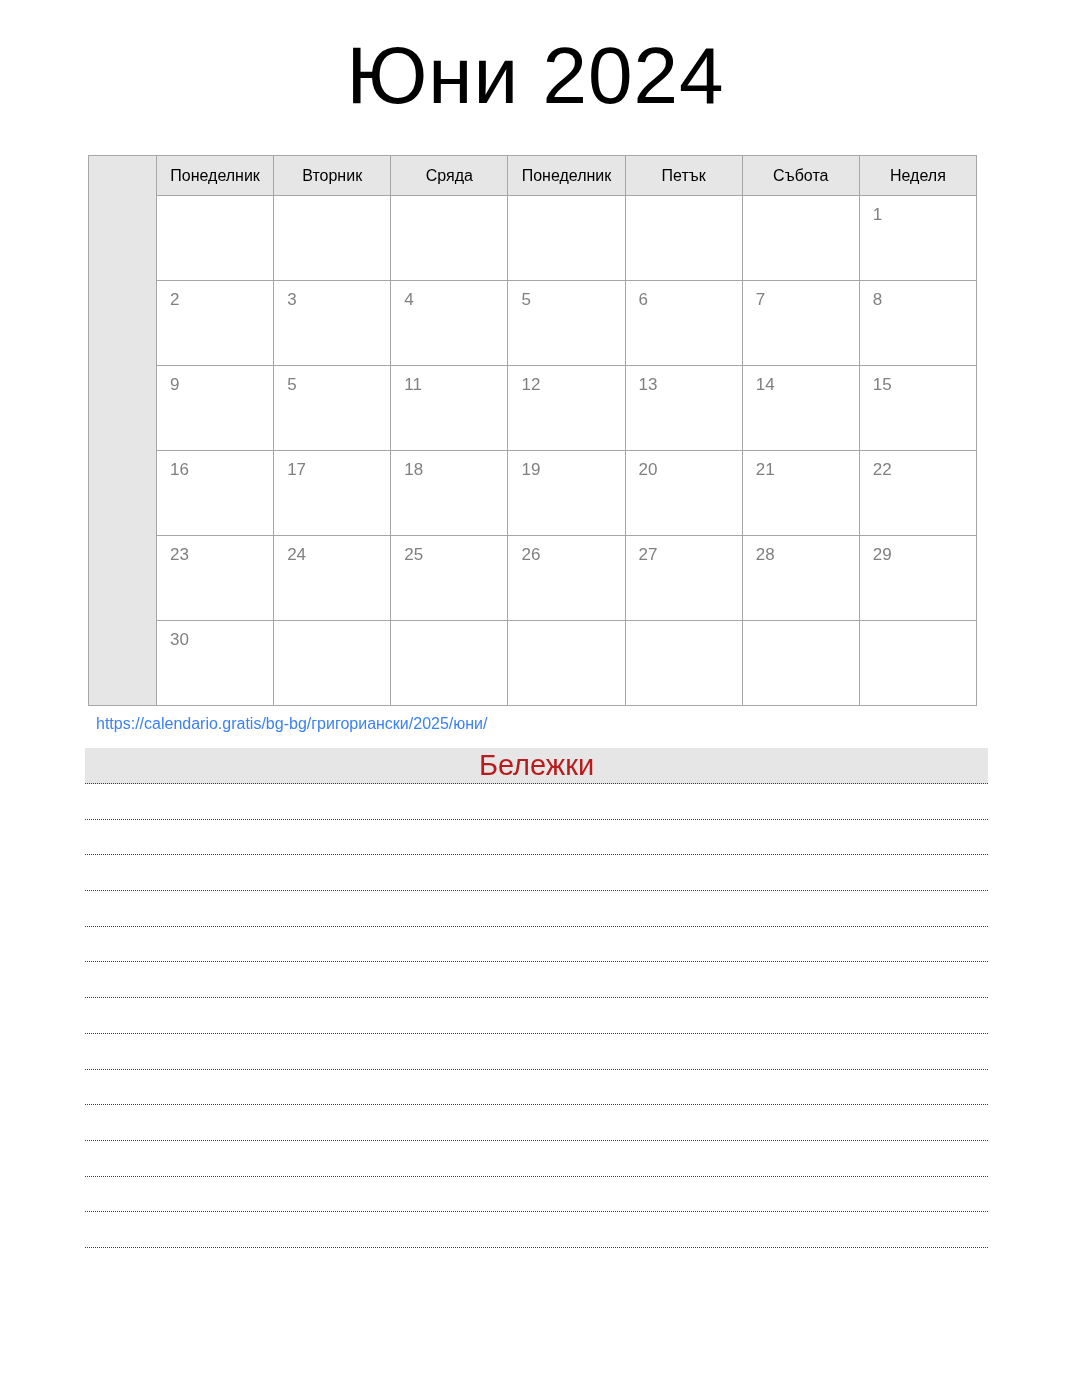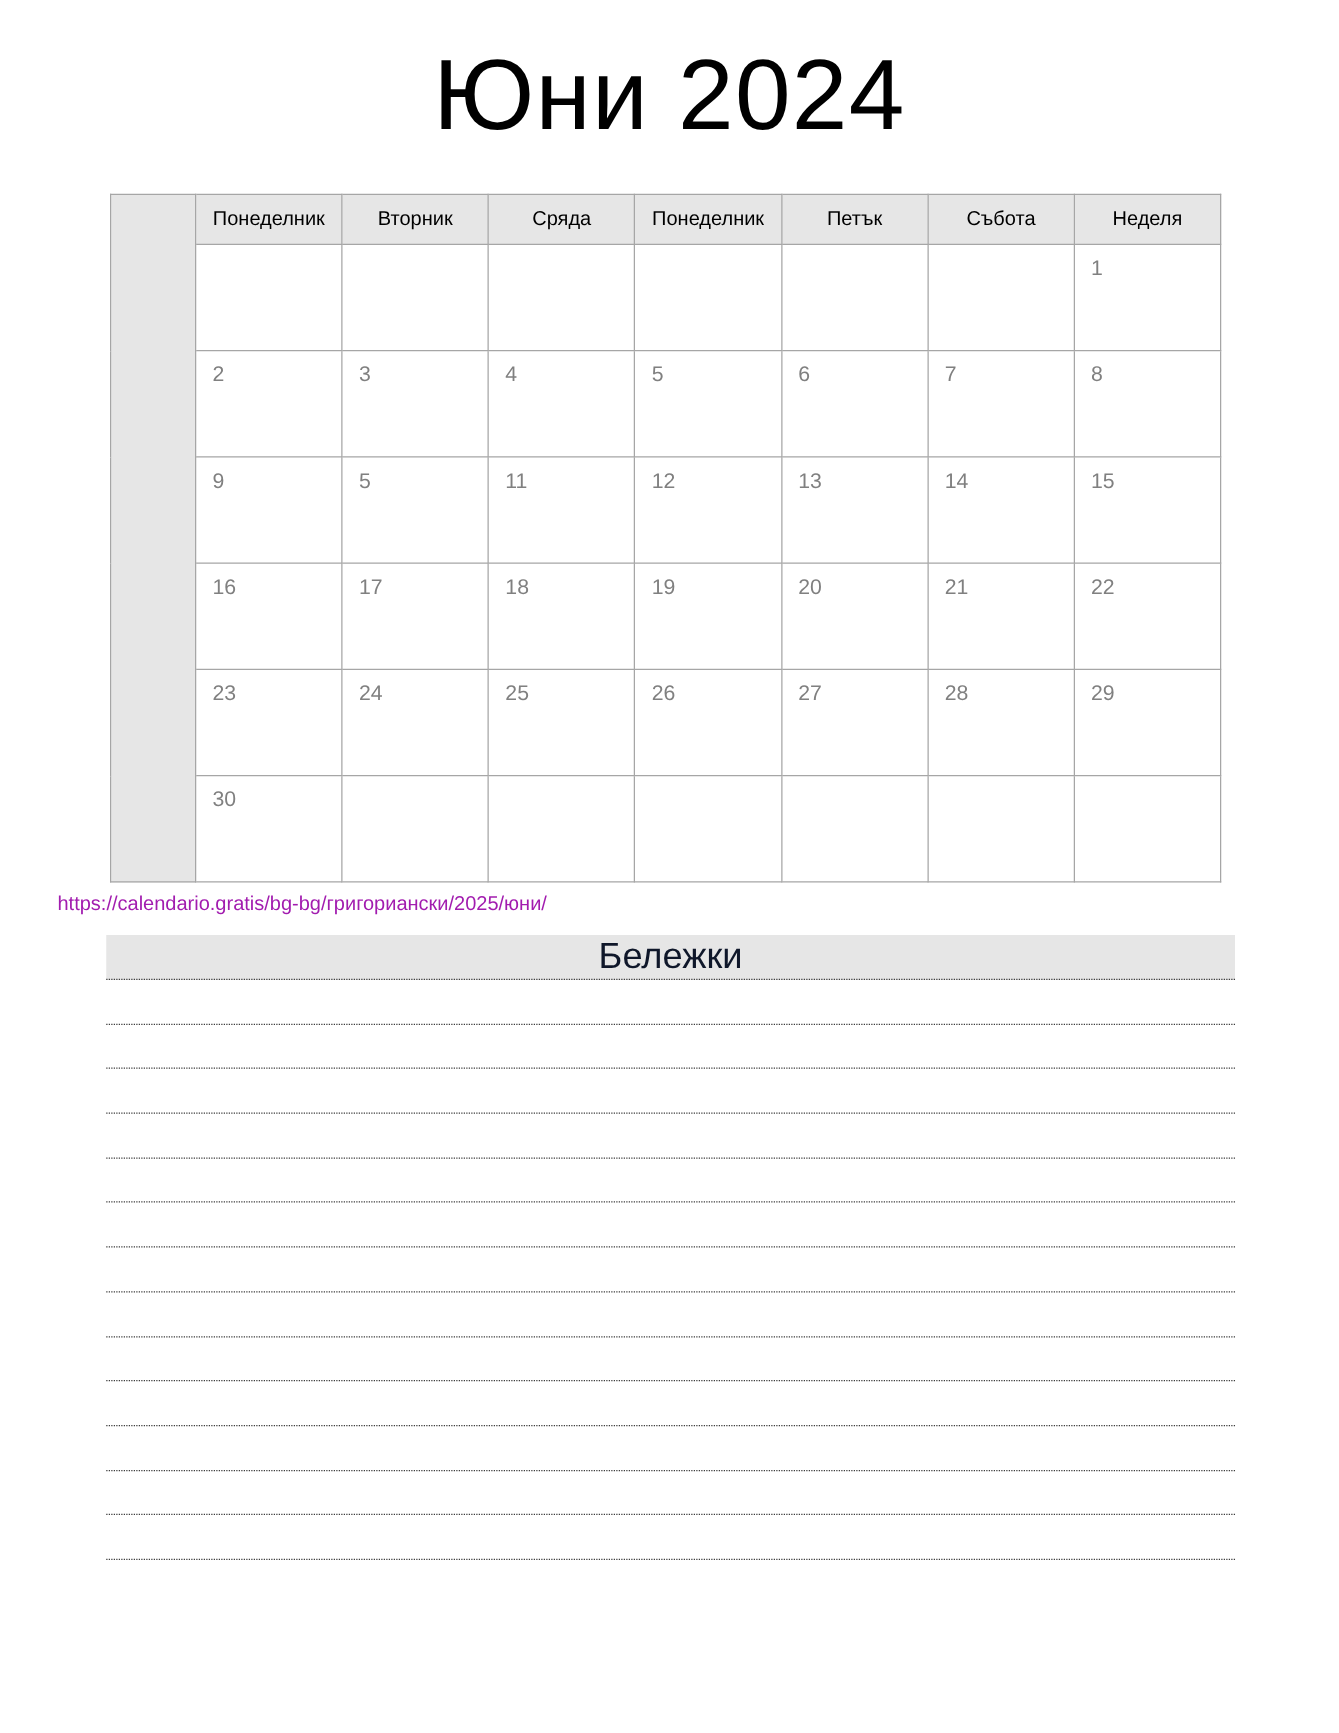--- a/index.html
+++ b/index.html
@@ -45,37 +45,37 @@
     vertical-align: top;
     text-align: left;
   }
   .day-num {
     display: inline-block;
     padding: 3px 0 0 7px;
     font-size: 17px;
     color: #808080;
   }
   .source-url {
-    margin: 8px 0 0 46px;
+    margin: 8px 0 0 96px;
     font-size: 16px;
     line-height: 19px;
-    color: #a21caf;
+    color: #3b82f6;
   }
   .notes {
     margin: 15px 0 0 85px;
     width: 903px;
   }
   .notes-header {
     height: 36px;
     background: #e6e6e6;
     border-bottom: 1px dotted #3c3c3c;
     text-align: center;
     font-size: 29px;
     line-height: 35px;
-    color: #0f172a;
+    color: #b91c1c;
   }
   .ruled-line {
     height: 35.7px;
     border-bottom: 1px dotted #3c3c3c;
   }
 </style>
 </head>
 <body>
 
 <h1 class="page-title">Юни 2024</h1>

